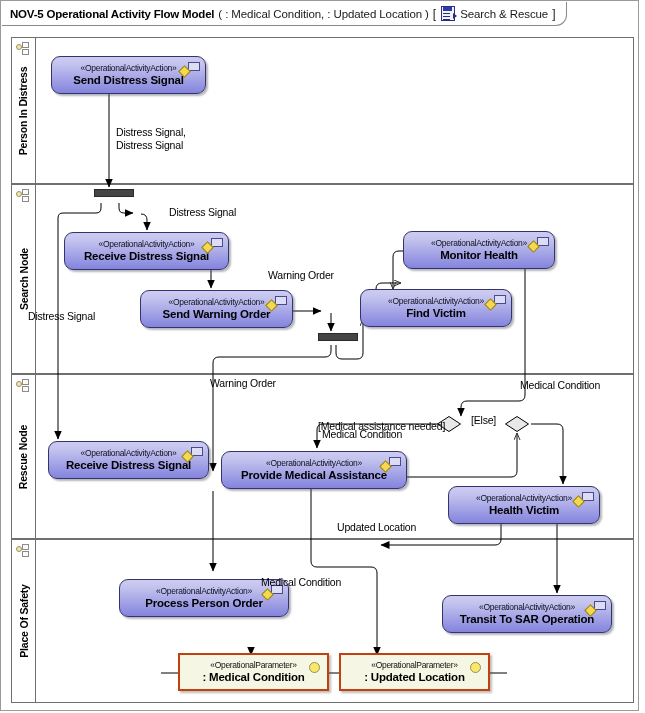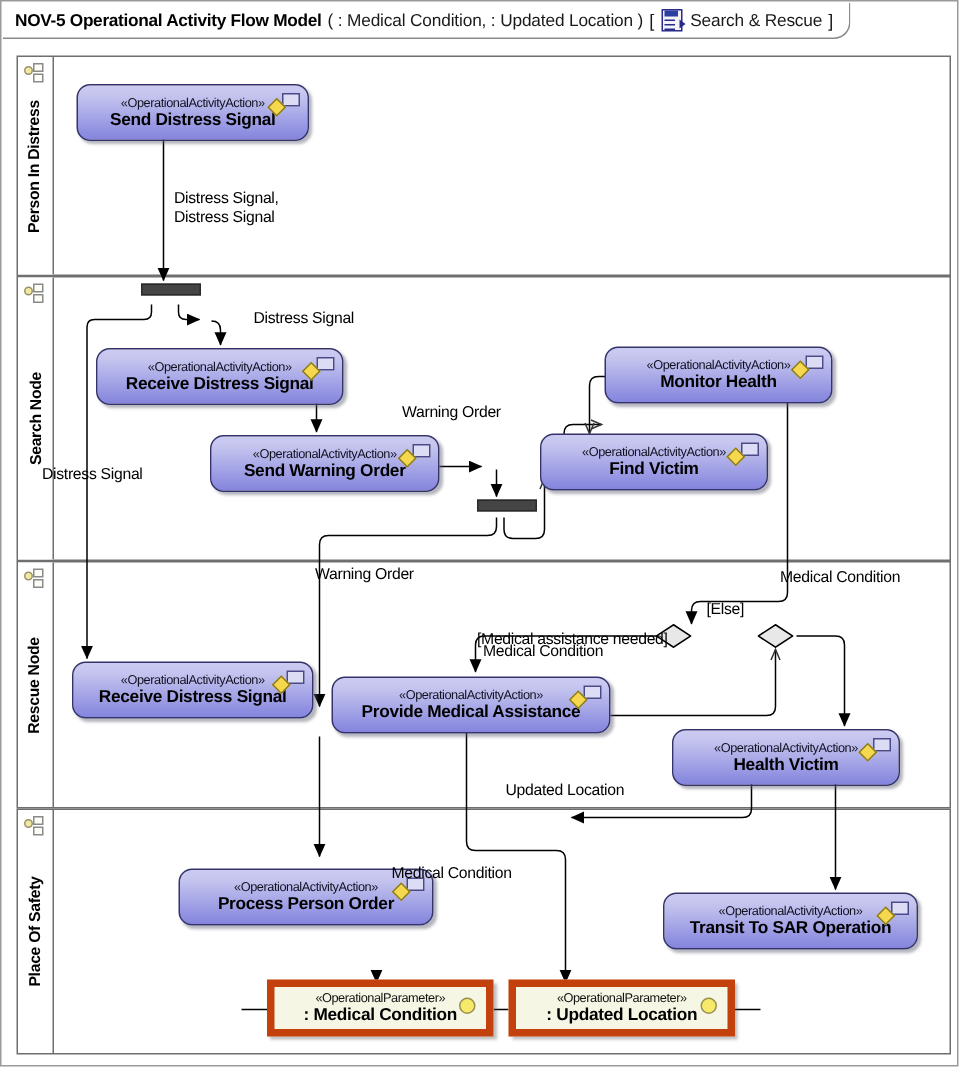--- a/index.html
+++ b/index.html
@@ -91,21 +91,21 @@
     border:1px solid #4a4a8a;background:#dcdcf4;box-sizing:border-box;
   }
   .act-ico .dia{
     position:absolute;left:0;top:5px;width:9px;height:9px;
     background:#f5d84e;border:1px solid #8a7a20;
     transform:rotate(45deg);box-sizing:border-box;
   }
   
   .par{
     position:absolute;box-sizing:border-box;
-    border:5px solid #c2410c;
+    border:2px solid #c2410c;
     background:#f6f6e4;
     box-shadow:2px 2px 2px rgba(90,90,90,0.4);
     display:flex;flex-direction:column;align-items:center;justify-content:center;
     overflow:hidden;
   }
   .par .ster{font-size:8.5px;color:#101010;line-height:11px;letter-spacing:-0.3px;white-space:nowrap;}
   .par .nm{font-size:11.5px;font-weight:bold;color:#000;line-height:13px;letter-spacing:-0.2px;white-space:nowrap;}
   .par-ico{
     position:absolute;right:7px;top:7px;width:11px;height:11px;
     border-radius:50%;background:#f7e96a;border:1px solid #9a9050;box-sizing:border-box;
@@ -371,18 +371,18 @@
   </div>
 
   <div class="elbl" style="left:115px;top:125px;">Distress Signal,</div>
   <div class="elbl" style="left:115px;top:138px;">Distress Signal</div>
   <div class="elbl" style="left:168px;top:205px;">Distress Signal</div>
   <div class="elbl" style="left:27px;top:309px;">Distress Signal</div>
   <div class="elbl" style="left:267px;top:268px;">Warning Order</div>
   <div class="elbl" style="left:209px;top:376px;">Warning Order</div>
   <div class="elbl" style="left:519px;top:378px;">Medical Condition</div>
   <div class="elbl" style="left:317px;top:419px;">[Medical assistance needed]</div>
-  <div class="elbl" style="left:470px;top:399px;">[Else]</div>
+  <div class="elbl" style="left:470px;top:413px;">[Else]</div>
   <div class="elbl" style="left:321px;top:427px;">Medical Condition</div>
   <div class="elbl" style="left:336px;top:520px;">Updated Location</div>
   <div class="elbl" style="left:260px;top:575px;">Medical Condition</div>
 
 </div>
 
 </body></html>

